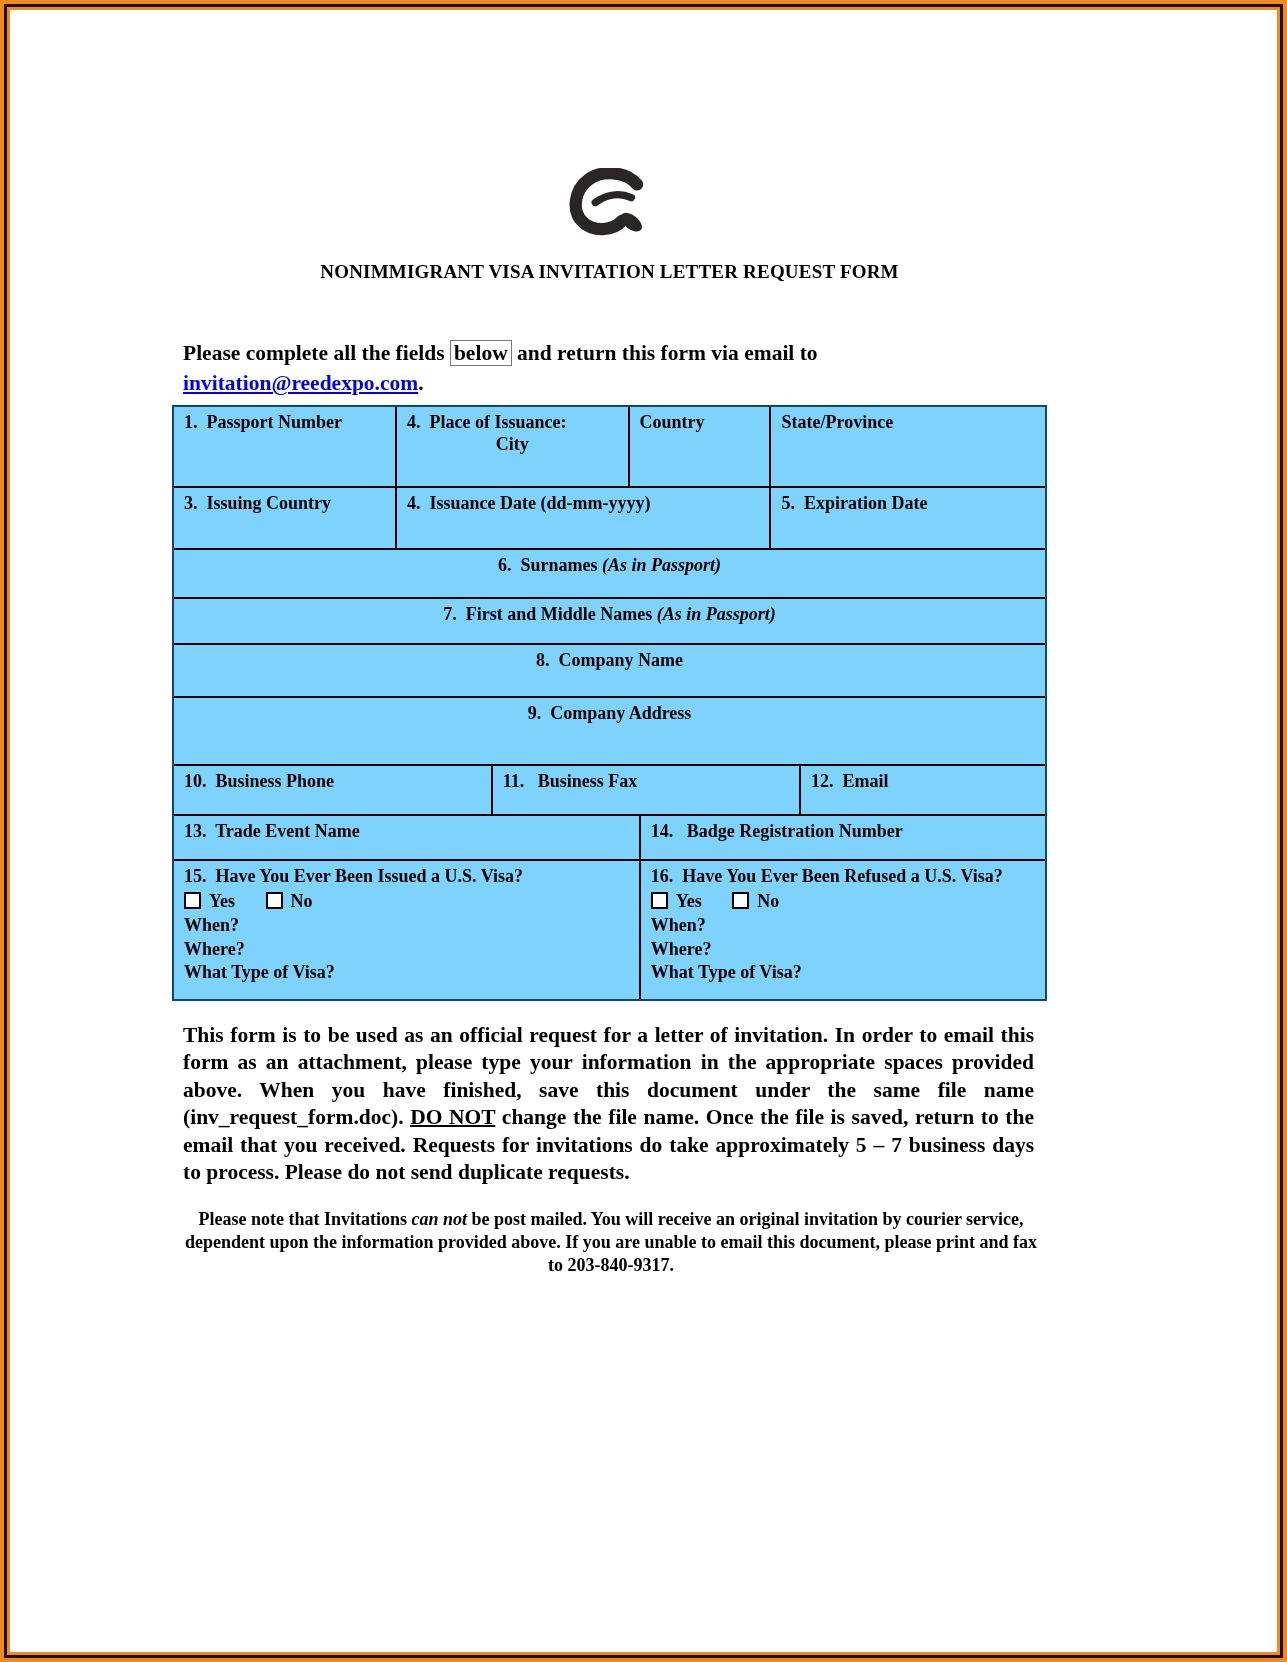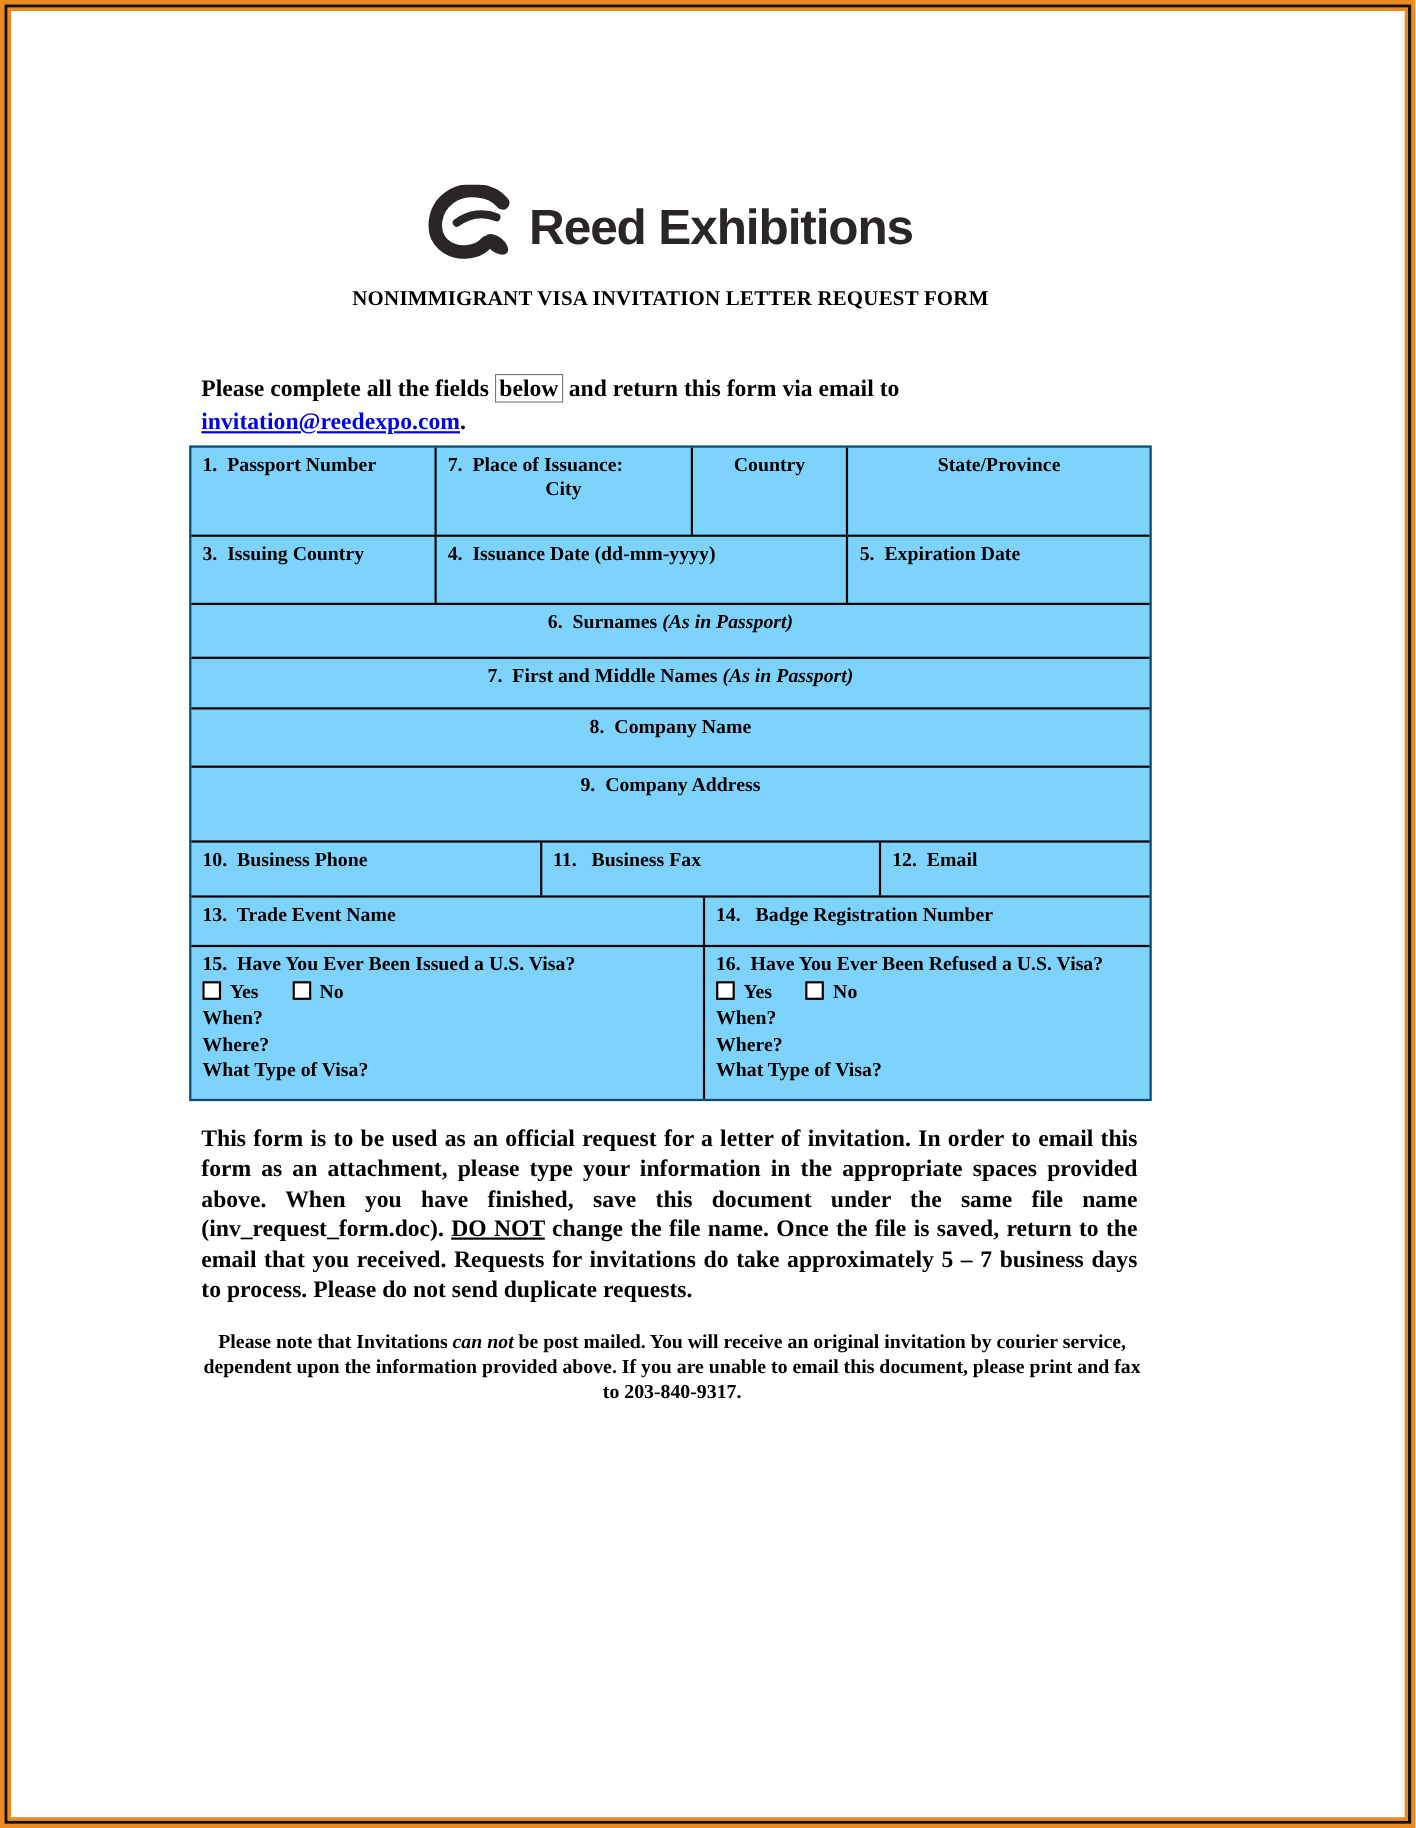--- a/index.html
+++ b/index.html
@@ -40,21 +40,21 @@
   .vtable {
     position: absolute; top: 405px; left: 172px; width: 875px;
     border: 2px solid #0c4a6e; background: #7dd3fc;
   }
   .vrow { display: flex; width: 100%; }
   .vrow + .vrow { border-top: 2px solid #000; }
   .vcell { padding: 4px 10px; font-size: 18px; font-weight: 700; line-height: 22px; }
   .vcell:not(:last-child) { border-right: 2px solid #000; }
   .lbl { white-space: pre-wrap; }
   .it { font-style: italic; }
-  .ctr { text-align: center; }
+  .ctr { text-align: left; }
   .city-line { display: block; text-align: center; }
 
   .r1 { height: 79px; }
   .r2 { height: 62px; }
   .r3 { height: 49px; }
   .r4 { height: 46px; }
   .r5 { height: 53px; }
   .r6 { height: 68px; }
   .r7 { height: 50px; }
   .r8 { height: 45px; }
@@ -98,38 +98,37 @@
   <div class="frame-outer"></div>
   <div class="frame-mid"></div>
   <div class="frame-inner"></div>
 
   <div class="logo">
     <svg width="82" height="78" viewBox="0 0 100 95" aria-hidden="true">
       <path d="M83 20 C70 4 40 2 24 14 C6 27 3 53 17 66 C30 78 54 77 65 64" fill="none" stroke="#2a2626" stroke-width="15" stroke-linecap="round"></path>
       <path d="M32 42 C46 32 62 30 76 36" fill="none" stroke="#2a2626" stroke-width="9" stroke-linecap="round"></path>
       <ellipse cx="76" cy="66" rx="15" ry="8.5" transform="rotate(38 76 66)" fill="#2a2626"></ellipse>
     </svg>
-    <span class="logo-text">Reed Exhibitions</span>
   </div>
 
   <div class="doc-title">NONIMMIGRANT VISA INVITATION LETTER REQUEST FORM</div>
 
   <p class="intro">
     <span>Please complete all the fields </span><span class="boxed-word">below</span><span> and return this form via email to</span><br>
     <a href="#" class="email-link">invitation@reedexpo.com</a><span>.</span>
   </p>
 
   <div class="vtable">
 
     <div class="vrow r1">
       <div class="vcell c-a">
         <span class="lbl">1.  Passport Number</span>
       </div>
       <div class="vcell c-b">
-        <span class="lbl">7.  Place of Issuance:</span>
+        <span class="lbl">4.  Place of Issuance:</span>
         <span class="lbl city-line">City</span>
       </div>
       <div class="vcell c-c ctr">
         <span class="lbl">Country</span>
       </div>
       <div class="vcell c-d ctr">
         <span class="lbl">State/Province</span>
       </div>
     </div>
 

